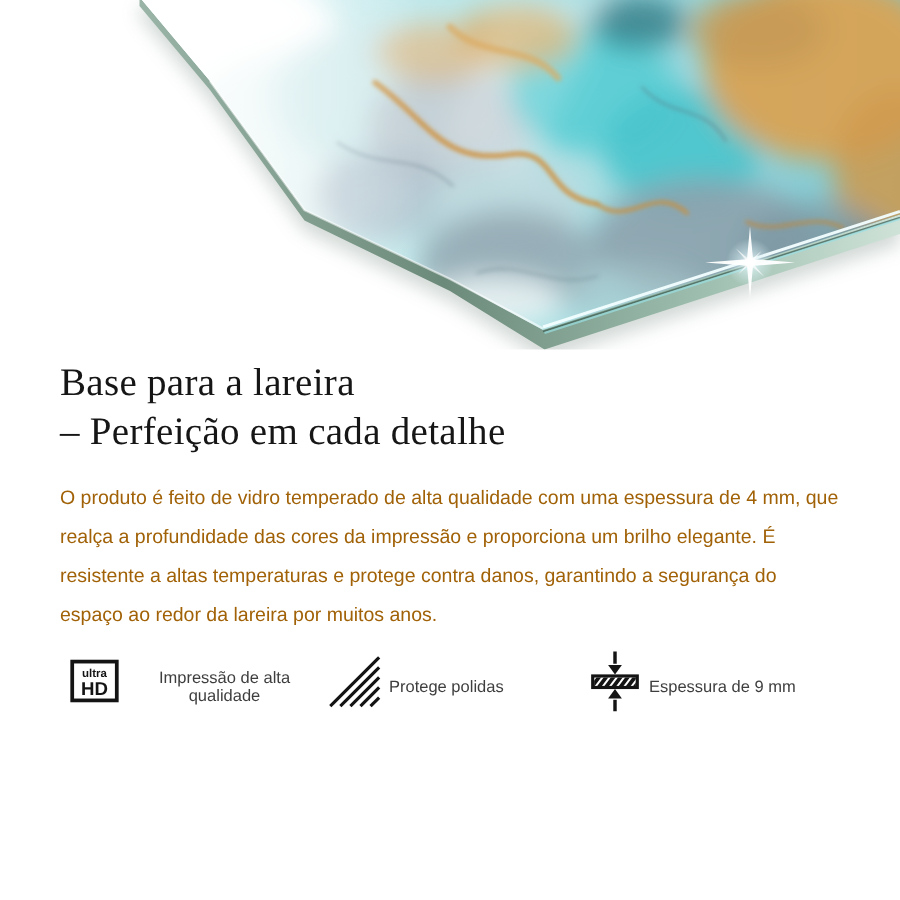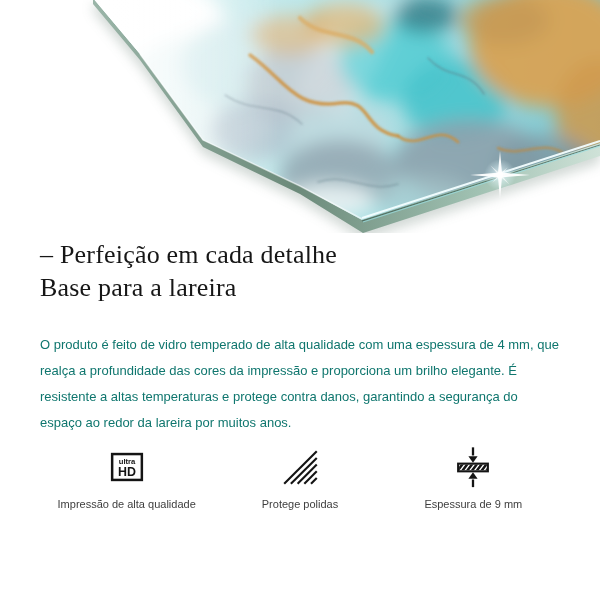--- a/index.html
+++ b/index.html
@@ -9,26 +9,26 @@
   }
   .hero{position:relative;width:600px;height:233px;background:#ffffff;overflow:hidden;}
   .hero svg{display:block;}
   .content{padding:0 40px;}
   .headline{
     font-family:"Liberation Serif",serif;font-weight:400;color:#161616;
     font-size:26px;line-height:33px;margin:5px 0 0 0;letter-spacing:.2px;
   }
   .headline span{display:block;}
   .description{
-    margin:28px 0 0 0;font-size:13px;line-height:26px;color:#0f766e;max-width:520px;
+    margin:15px 0 0 0;font-size:13px;line-height:26px;color:#a16207;max-width:520px;
   }
   .features{
     display:grid;grid-template-columns:repeat(3,1fr);row-gap:24px;margin-top:8px;
   }
-  .feature{display:flex;flex-direction:column;align-items:center;text-align:center;}
+  .feature{display:flex;align-items:center;text-align:center;}
   .icon-box{height:46px;display:flex;align-items:center;justify-content:center;}
   .feature-label{margin-top:8px;font-size:11px;color:#3e3e3e;}
   .icon{stroke:#141414;fill:none;stroke-width:2.2;}
   svg text{font-family:"Liberation Sans",sans-serif;}
 </style>
 </head>
 <body>
 
 <div class="hero">
   <svg width="600" height="233" viewBox="0 0 600 233">
@@ -126,22 +126,22 @@
         <path d="M-30 0 L0 -2.4 L30 0 L0 2.4 Z" fill="#ffffff"></path>
         <path d="M0 -24 L2.2 0 L0 24 L-2.2 0 Z" fill="#ffffff"></path>
       </g>
       <circle r="3" fill="#ffffff"></circle>
     </g>
   </svg>
 </div>
 
 <div class="content">
   <h1 class="headline">
+    <span>Base para a lareira</span>
     <span>– Perfeição em cada detalhe</span>
-    <span>Base para a lareira</span>
   </h1>
   <p class="description">O produto é feito de vidro temperado de alta qualidade com uma espessura de 4 mm, que realça a profundidade das cores da impressão e proporciona um brilho elegante. É resistente a altas temperaturas e protege contra danos, garantindo a segurança do espaço ao redor da lareira por muitos anos.</p>
 
   <div class="features">
 
 
     <div class="feature">
       <div class="icon-box">
         <svg class="icon" width="46" height="46" viewBox="0 0 48 48">
           <rect x="8.5" y="10.5" width="31" height="27" stroke-width="2.6"></rect>

